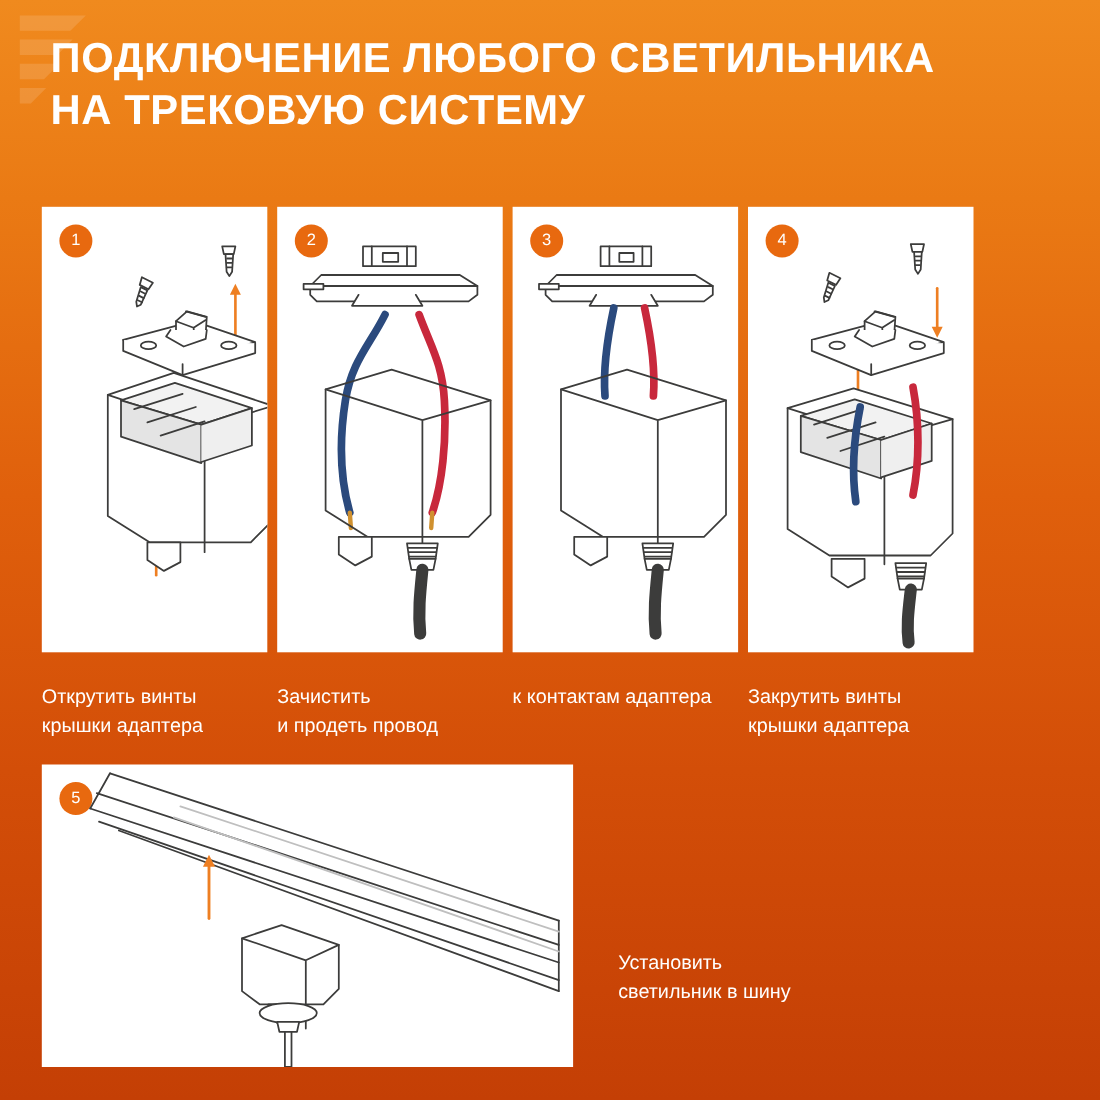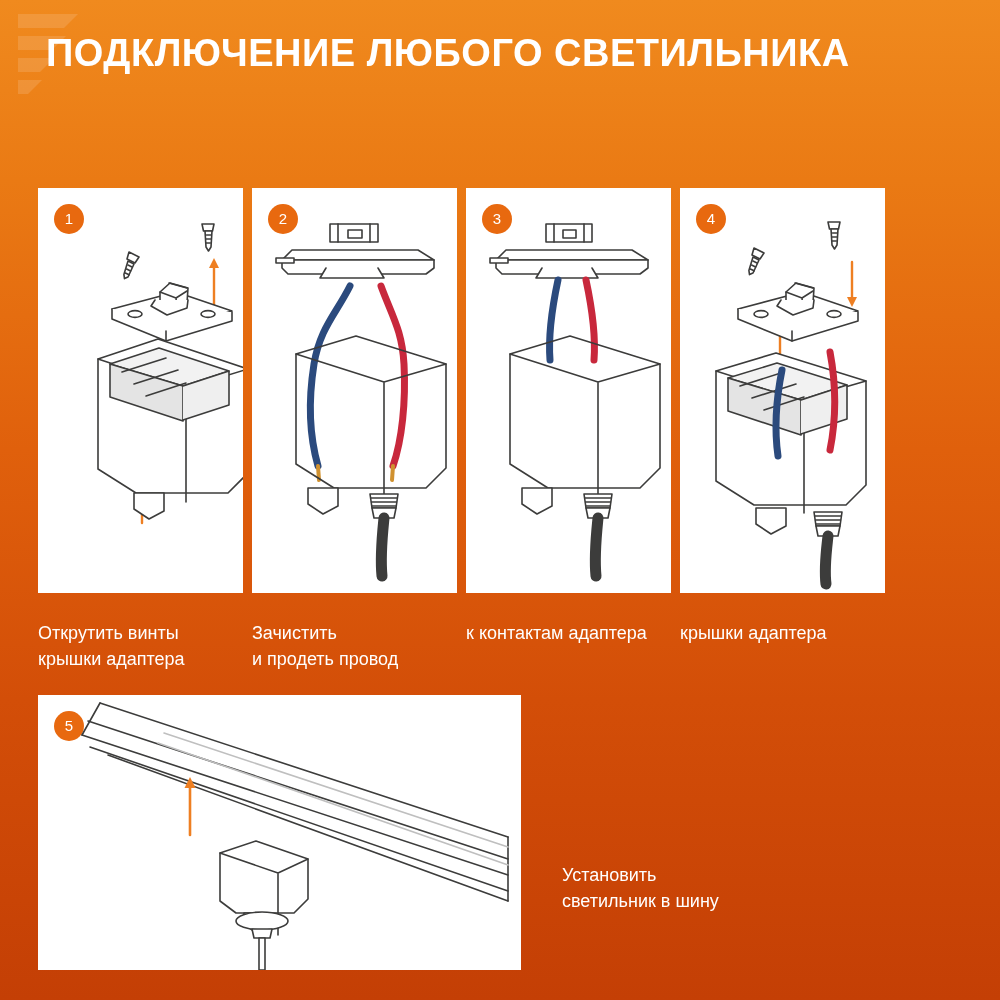--- a/index.html
+++ b/index.html
@@ -128,20 +128,21 @@
         <path d="M10 8 h60 l-14 14 h-46 z"></path>
         <path d="M10 30 h48 l-14 14 h-34 z"></path>
         <path d="M10 52 h36 l-14 14 h-22 z"></path>
         <path d="M10 74 h24 l-14 14 h-10 z"></path>
       </g>
     </svg>
   </div>
 
   <div class="title">
     <span class="line">ПОДКЛЮЧЕНИЕ ЛЮБОГО СВЕТИЛЬНИКА</span>
+    <span class="line">НА ТРЕКОВУЮ СИСТЕМУ</span>
   </div>
 
   <div class="grid">
 
     <div class="row">
 
       <div class="cell">
         <div class="panel">
           <div class="badge">1</div>
           <div class="art">
@@ -345,20 +346,21 @@
                   <path d="M134 324 h28 l-2 14 h-24 z" fill="#fff"></path>
                   <path d="M135 328 h26 M135.6 332 h24.8 M136.2 336 h23.6"></path>
                   <path d="M136 338 h24 l-2 10 h-20 z" fill="#fff"></path>
                 </g>
                 <path d="M148 348 C146 366 144 380 146 396" stroke="#3c3c3b" stroke-width="11"></path>
               </g>
             </svg>
           </div>
         </div>
         <div class="caption">
+          <span class="cline">Закрутить винты</span>
           <span class="cline">крышки адаптера</span>
         </div>
       </div>
 
     </div>
 
     <div class="row2">
 
       <div>
         <div class="panel-wide">

